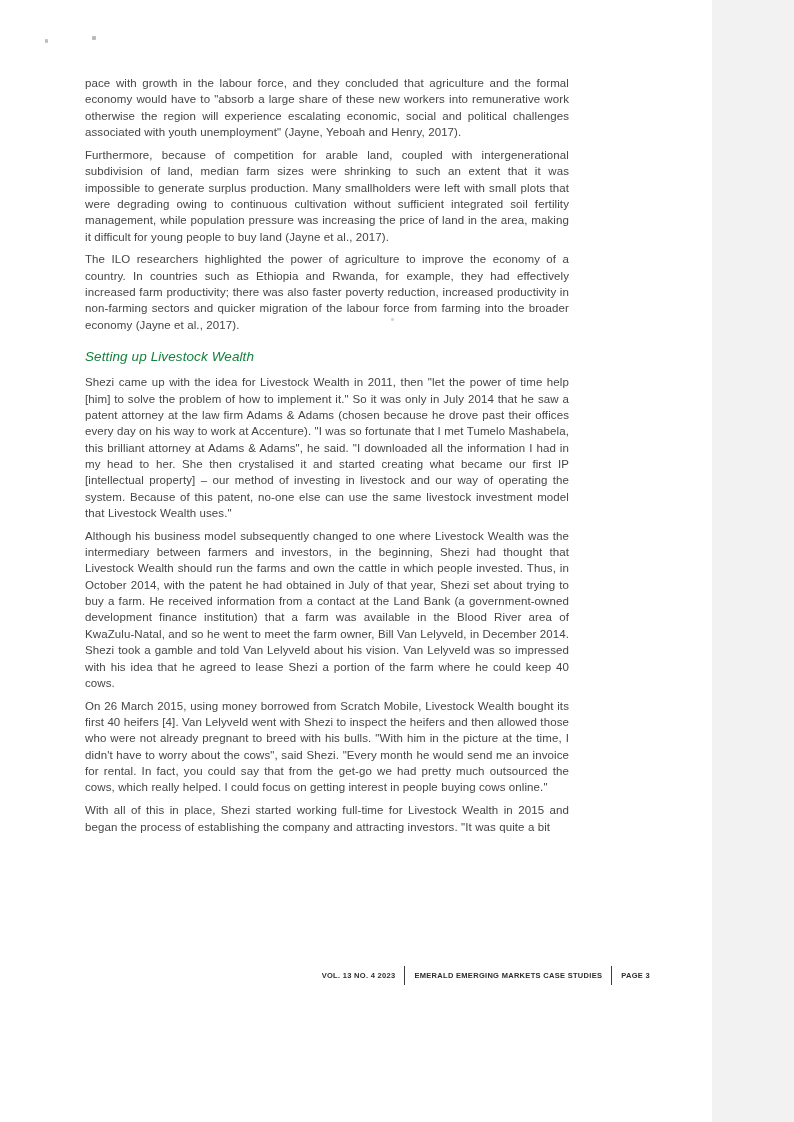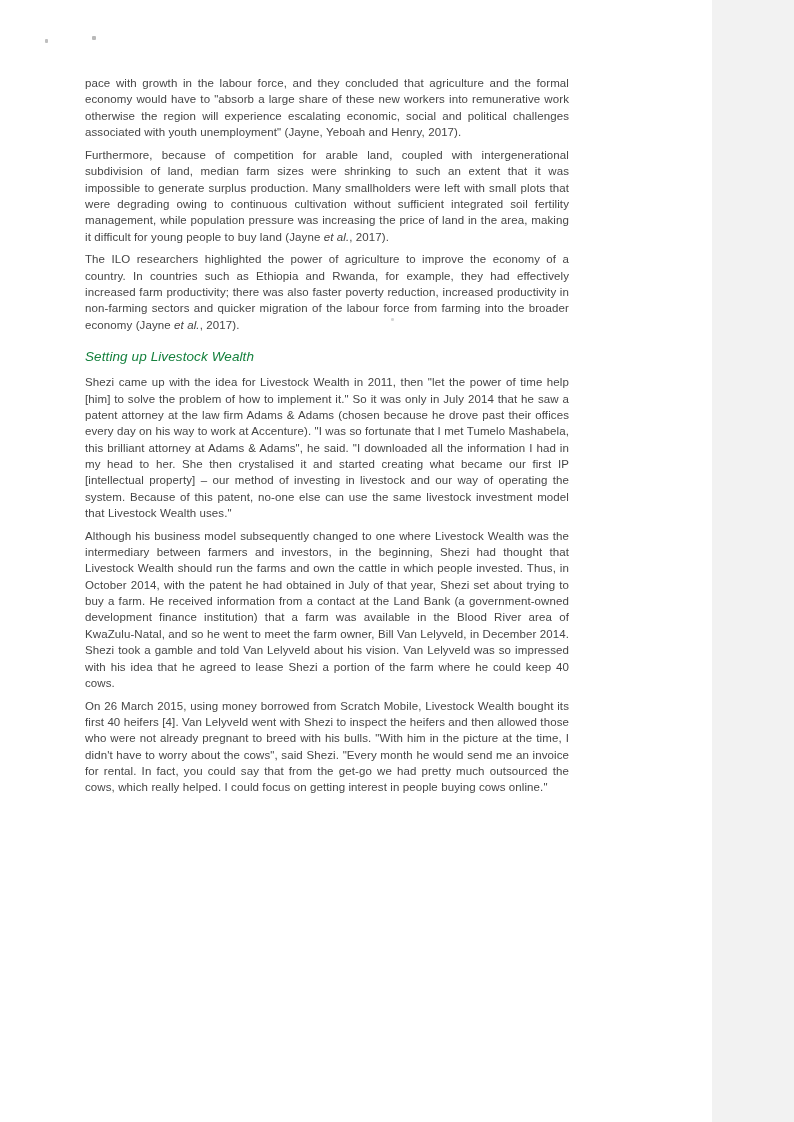--- a/index.html
+++ b/index.html
@@ -36,21 +36,21 @@
   .content h2 {
     font-size: 13.5px;
     line-height: 19px;
     font-style: italic;
     font-weight: 400;
     color: #15803d;
     margin: 14px 0 8px 0;
     text-align: left;
     letter-spacing: 0.1px;
   }
-  .it { font-style: italic; }
+  .it { }
   .footer {
     position: absolute;
     top: 966px;
     right: 62px;
     display: flex;
     align-items: center;
     gap: 9px;
     color: #2d2d2d;
     font-size: 7.5px;
     font-weight: 700;
@@ -78,16 +78,24 @@
   <div class="speck" style="left:391px;top:318px;width:3px;height:3px;opacity:.35;"></div>
 
   <div class="content" id="article-body">
       <p><span>pace with growth in the labour force, and they concluded that agriculture and the formal economy would have to "absorb a large share of these new workers into remunerative work otherwise the region will experience escalating economic, social and political challenges associated with youth unemployment" (Jayne, Yeboah and Henry, 2017).</span></p>
       <p><span>Furthermore, because of competition for arable land, coupled with intergenerational subdivision of land, median farm sizes were shrinking to such an extent that it was impossible to generate surplus production. Many smallholders were left with small plots that were degrading owing to continuous cultivation without sufficient integrated soil fertility management, while population pressure was increasing the price of land in the area, making it difficult for young people to buy land (Jayne </span><span class="it">et al.</span><span>, 2017).</span></p>
       <p><span>The ILO researchers highlighted the power of agriculture to improve the economy of a country. In countries such as Ethiopia and Rwanda, for example, they had effectively increased farm productivity; there was also faster poverty reduction, increased productivity in non-farming sectors and quicker migration of the labour force from farming into the broader economy (Jayne </span><span class="it">et al.</span><span>, 2017).</span></p>
       <h2>Setting up Livestock Wealth</h2>
       <p><span>Shezi came up with the idea for Livestock Wealth in 2011, then "let the power of time help [him] to solve the problem of how to implement it." So it was only in July 2014 that he saw a patent attorney at the law firm Adams &amp; Adams (chosen because he drove past their offices every day on his way to work at Accenture). "I was so fortunate that I met Tumelo Mashabela, this brilliant attorney at Adams &amp; Adams", he said. "I downloaded all the information I had in my head to her. She then crystalised it and started creating what became our first IP [intellectual property] – our method of investing in livestock and our way of operating the system. Because of this patent, no-one else can use the same livestock investment model that Livestock Wealth uses."</span></p>
       <p><span>Although his business model subsequently changed to one where Livestock Wealth was the intermediary between farmers and investors, in the beginning, Shezi had thought that Livestock Wealth should run the farms and own the cattle in which people invested. Thus, in October 2014, with the patent he had obtained in July of that year, Shezi set about trying to buy a farm. He received information from a contact at the Land Bank (a government-owned development finance institution) that a farm was available in the Blood River area of KwaZulu-Natal, and so he went to meet the farm owner, Bill Van Lelyveld, in December 2014. Shezi took a gamble and told Van Lelyveld about his vision. Van Lelyveld was so impressed with his idea that he agreed to lease Shezi a portion of the farm where he could keep 40 cows.</span></p>
       <p><span>On 26 March 2015, using money borrowed from Scratch Mobile, Livestock Wealth bought its first 40 heifers [4]. Van Lelyveld went with Shezi to inspect the heifers and then allowed those who were not already pregnant to breed with his bulls. "With him in the picture at the time, I didn't have to worry about the cows", said Shezi. "Every month he would send me an invoice for rental. In fact, you could say that from the get-go we had pretty much outsourced the cows, which really helped. I could focus on getting interest in people buying cows online."</span></p>
+      <p><span>With all of this in place, Shezi started working full-time for Livestock Wealth in 2015 and began the process of establishing the company and attracting investors. "It was quite a bit</span></p>
     </div>
 
+  <div class="footer">
+    <span>VOL. 13 NO. 4 2023</span>
+    <span class="sep"></span>
+    <span>EMERALD EMERGING MARKETS CASE STUDIES</span>
+    <span class="sep"></span>
+    <span>PAGE 3</span>
+  </div>
 
 </div>
 
 </body></html>

